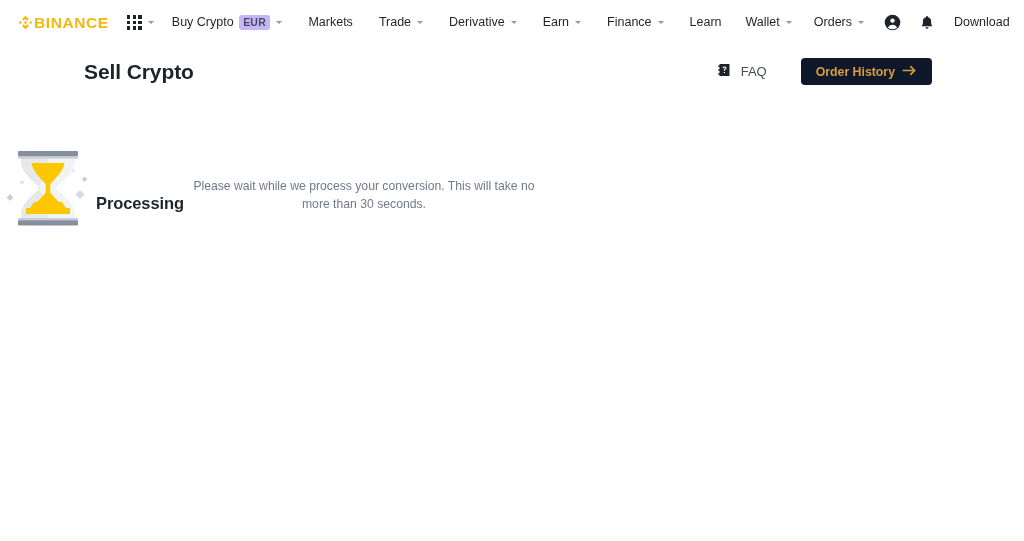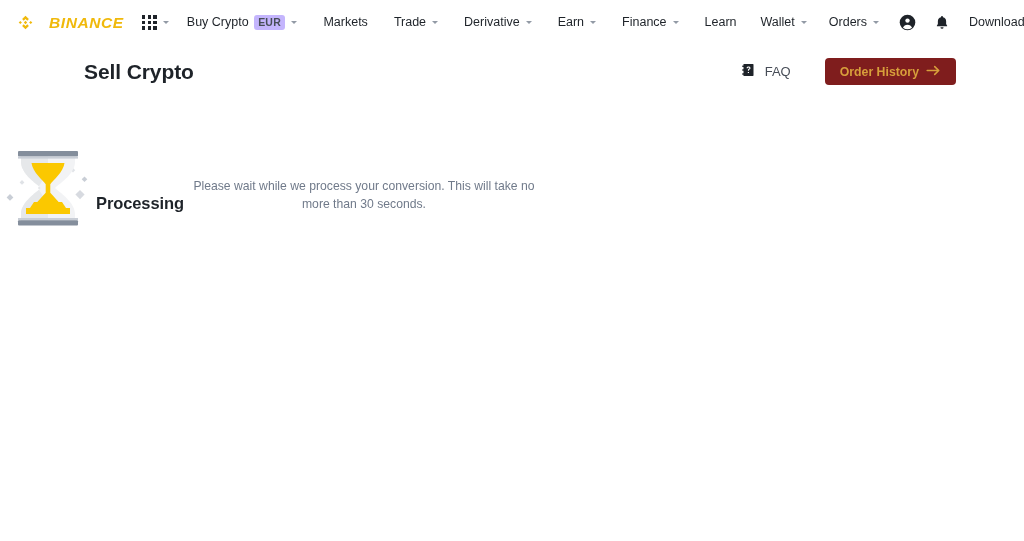--- a/index.html
+++ b/index.html
@@ -18,24 +18,23 @@
     display: flex;
     align-items: center;
     padding: 0 14px 0 17px;
     background: #ffffff;
     white-space: nowrap;
   }
 
   .logo {
     display: flex;
     align-items: center;
-    gap: 15px;
+    gap: 0;
     margin-right: 18px;
     cursor: pointer;
-    font-style: italic;
   }
   .logo-mark { width: 17px; height: 17px; display: block; }
   .logo-text {
     font-size: 15.5px;
     font-weight: 700;
     letter-spacing: 0.6px;
     color: #F0B90B;
     line-height: 1;
   }
 
@@ -107,21 +106,21 @@
     color: #1e2329;
     padding: 0 10px;
     cursor: pointer;
     line-height: 1;
   }
 
   
   .page-header {
     display: flex;
     align-items: center;
-    padding: 13px 68px 0 84px;
+    padding: 13px 92px 0 84px;
   }
   .page-title {
     font-size: 21px;
     font-weight: 700;
     color: #1e2329;
     letter-spacing: -0.1px;
   }
   .header-actions {
     margin-left: auto;
     display: flex;
@@ -134,21 +133,21 @@
     align-items: center;
     gap: 9px;
     font-size: 13px;
     color: #474d57;
     cursor: pointer;
   }
   .order-history-btn {
     display: flex;
     align-items: center;
     gap: 7px;
-    background: #7f1d1d;
+    background: #0f172a;
     border: none;
     border-radius: 4px;
     padding: 7px 15px;
     font-family: inherit;
     font-size: 12.3px;
     font-weight: 700;
     color: #d79f3b;
     cursor: pointer;
     line-height: 1;
   }

